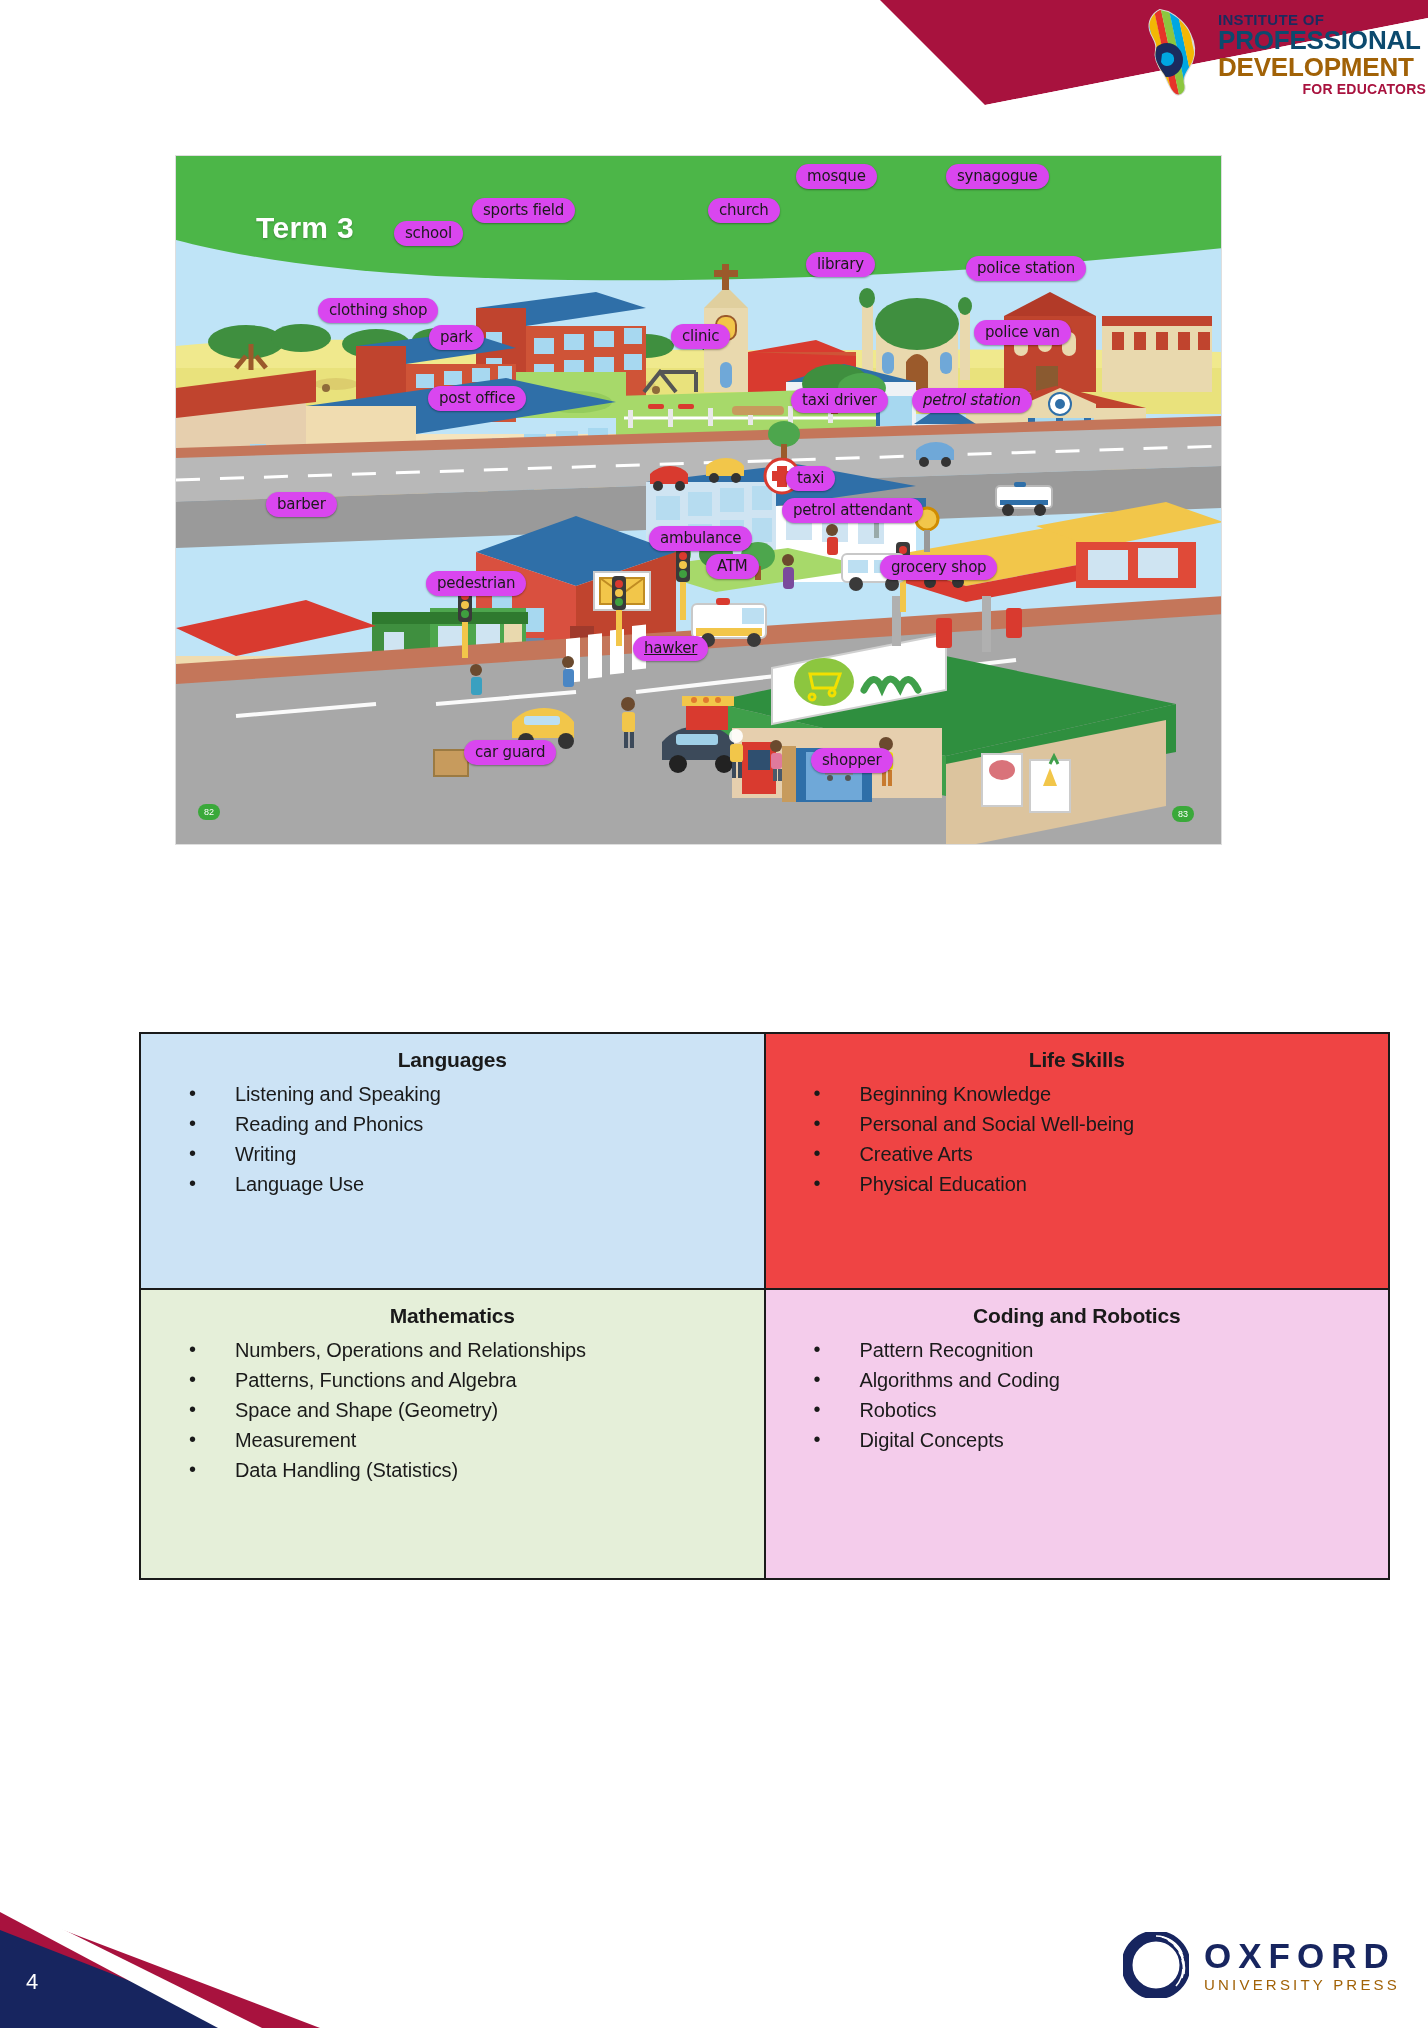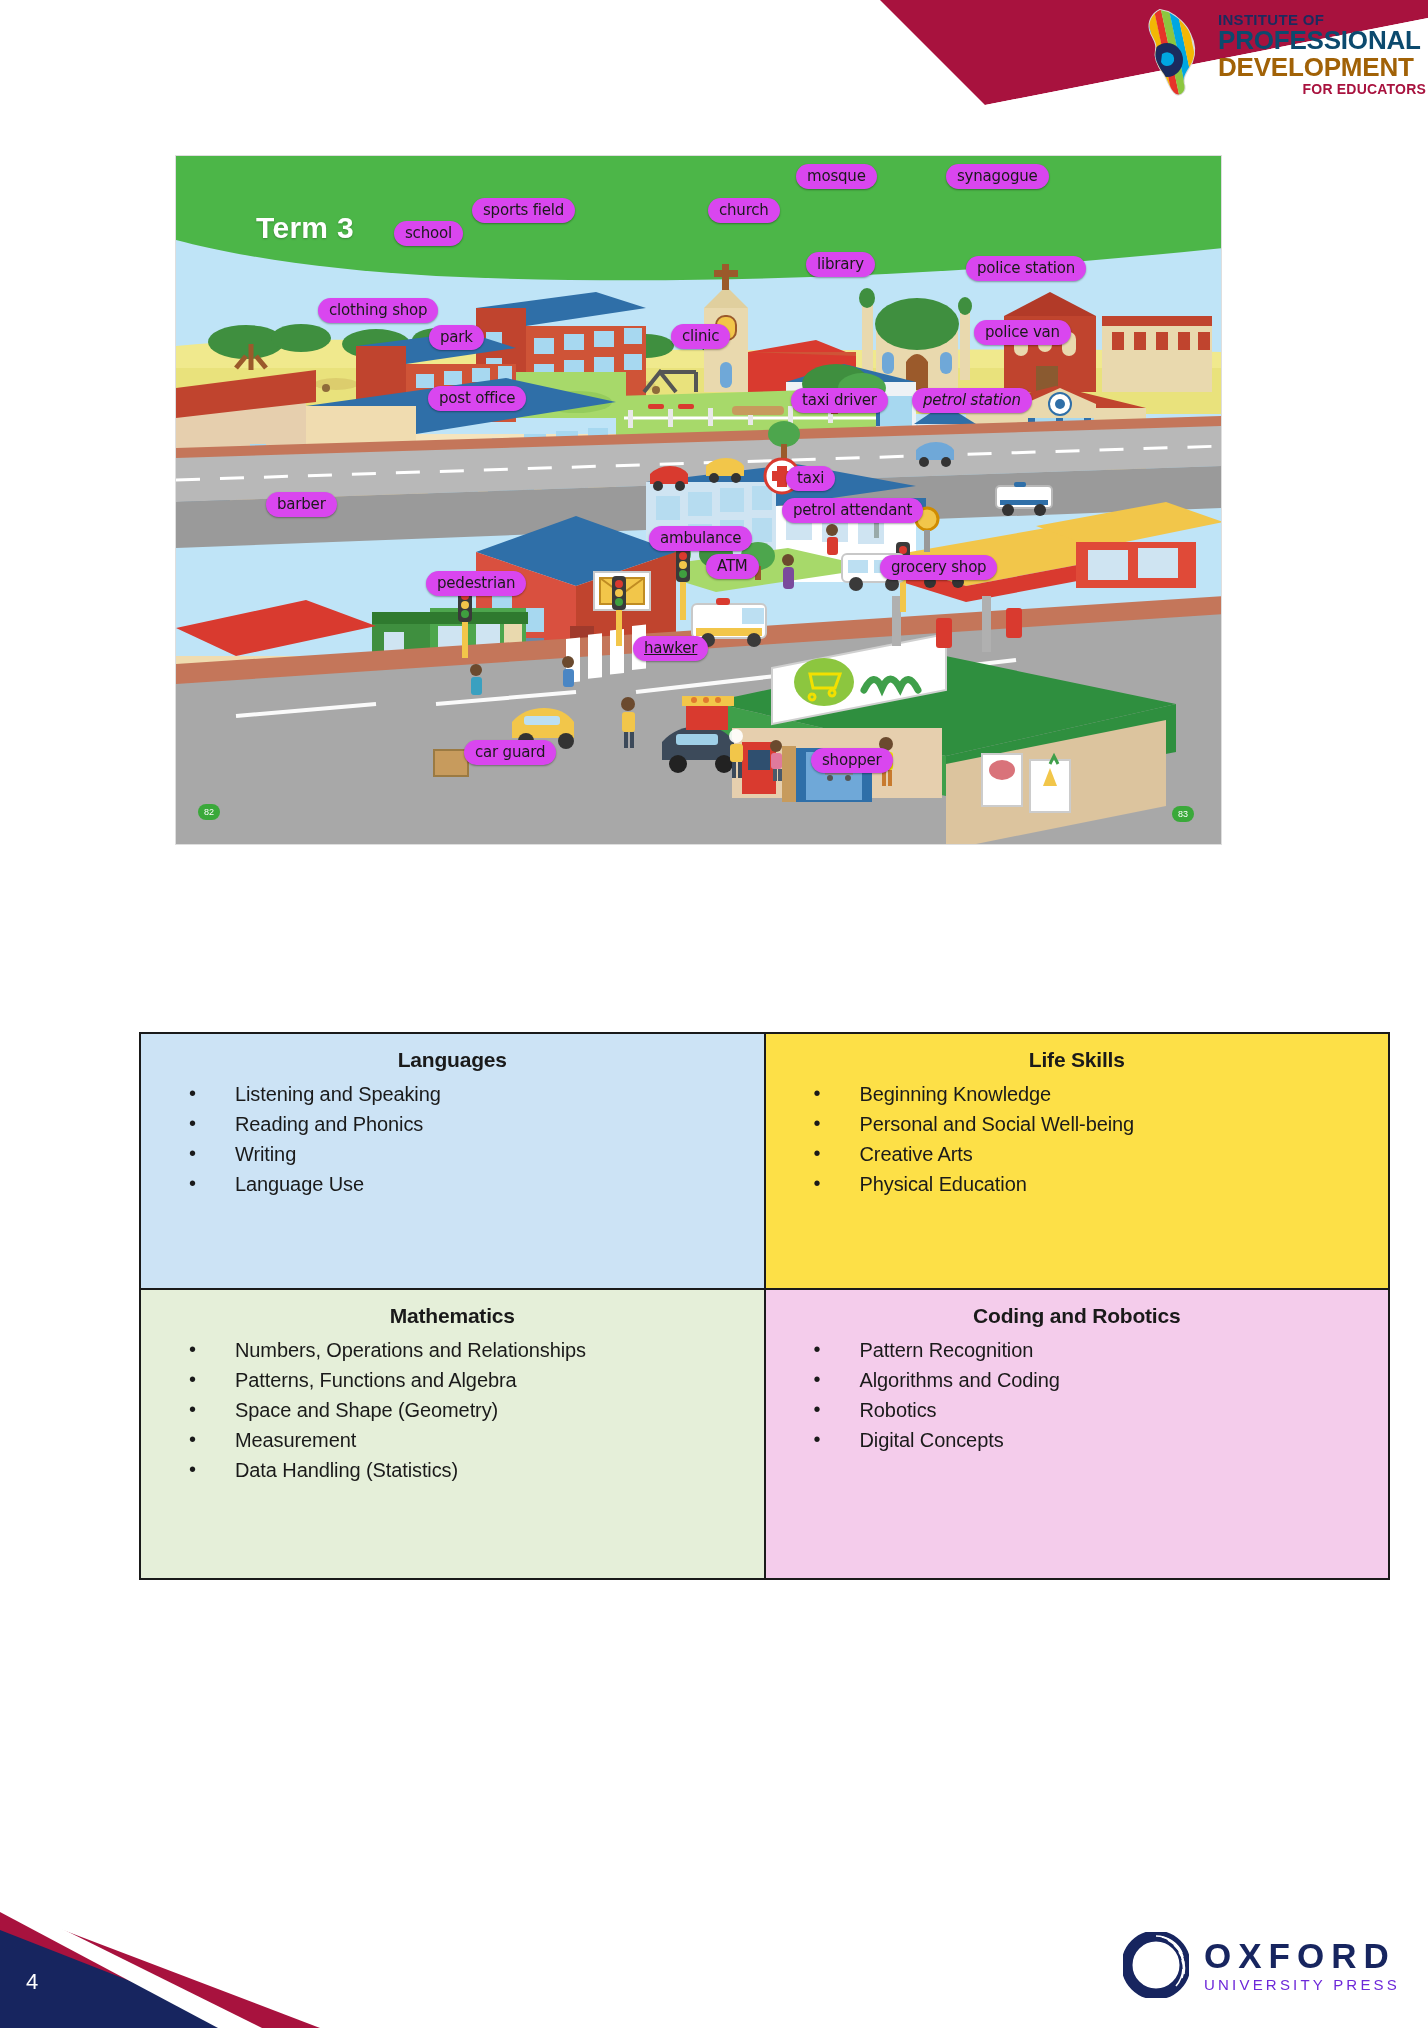--- a/index.html
+++ b/index.html
@@ -141,21 +141,21 @@
     width: 1251px;
     border-collapse: collapse;
     table-layout: fixed;
   }
   .subject-table td {
     border: 2px solid #1a1a1a;
     vertical-align: top;
     padding: 14px 10px 16px 10px;
   }
   .cell-languages  { background: #cce3f5; height: 256px; }
-  .cell-lifeskills { background: #fde047; height: 256px; }
+  .cell-lifeskills { background: #ef4444; height: 256px; }
   .cell-maths      { background: #e5efd9; height: 290px; }
   .cell-coding     { background: #f4cceb; height: 290px; }
 
   .cell-heading {
     text-align: center;
     font-size: 21px;
     font-weight: bold;
     color: #1a1a1a;
     margin-bottom: 8px;
     letter-spacing: -0.2px;
@@ -210,21 +210,21 @@
   .oup-mark { width: 66px; height: 66px; }
   .oup-words { line-height: 1.0; }
   .oup-oxford {
     font-size: 35px;
     font-weight: bold;
     color: #17255f;
     letter-spacing: 7px;
   }
   .oup-press {
     font-size: 15px;
-    color: #6d28d9;
+    color: #a16207;
     letter-spacing: 3.2px;
     margin-top: 4px;
   }
 </style>
 </head>
 <body>
 
 <div class="page">
 
   <div class="header-band">

